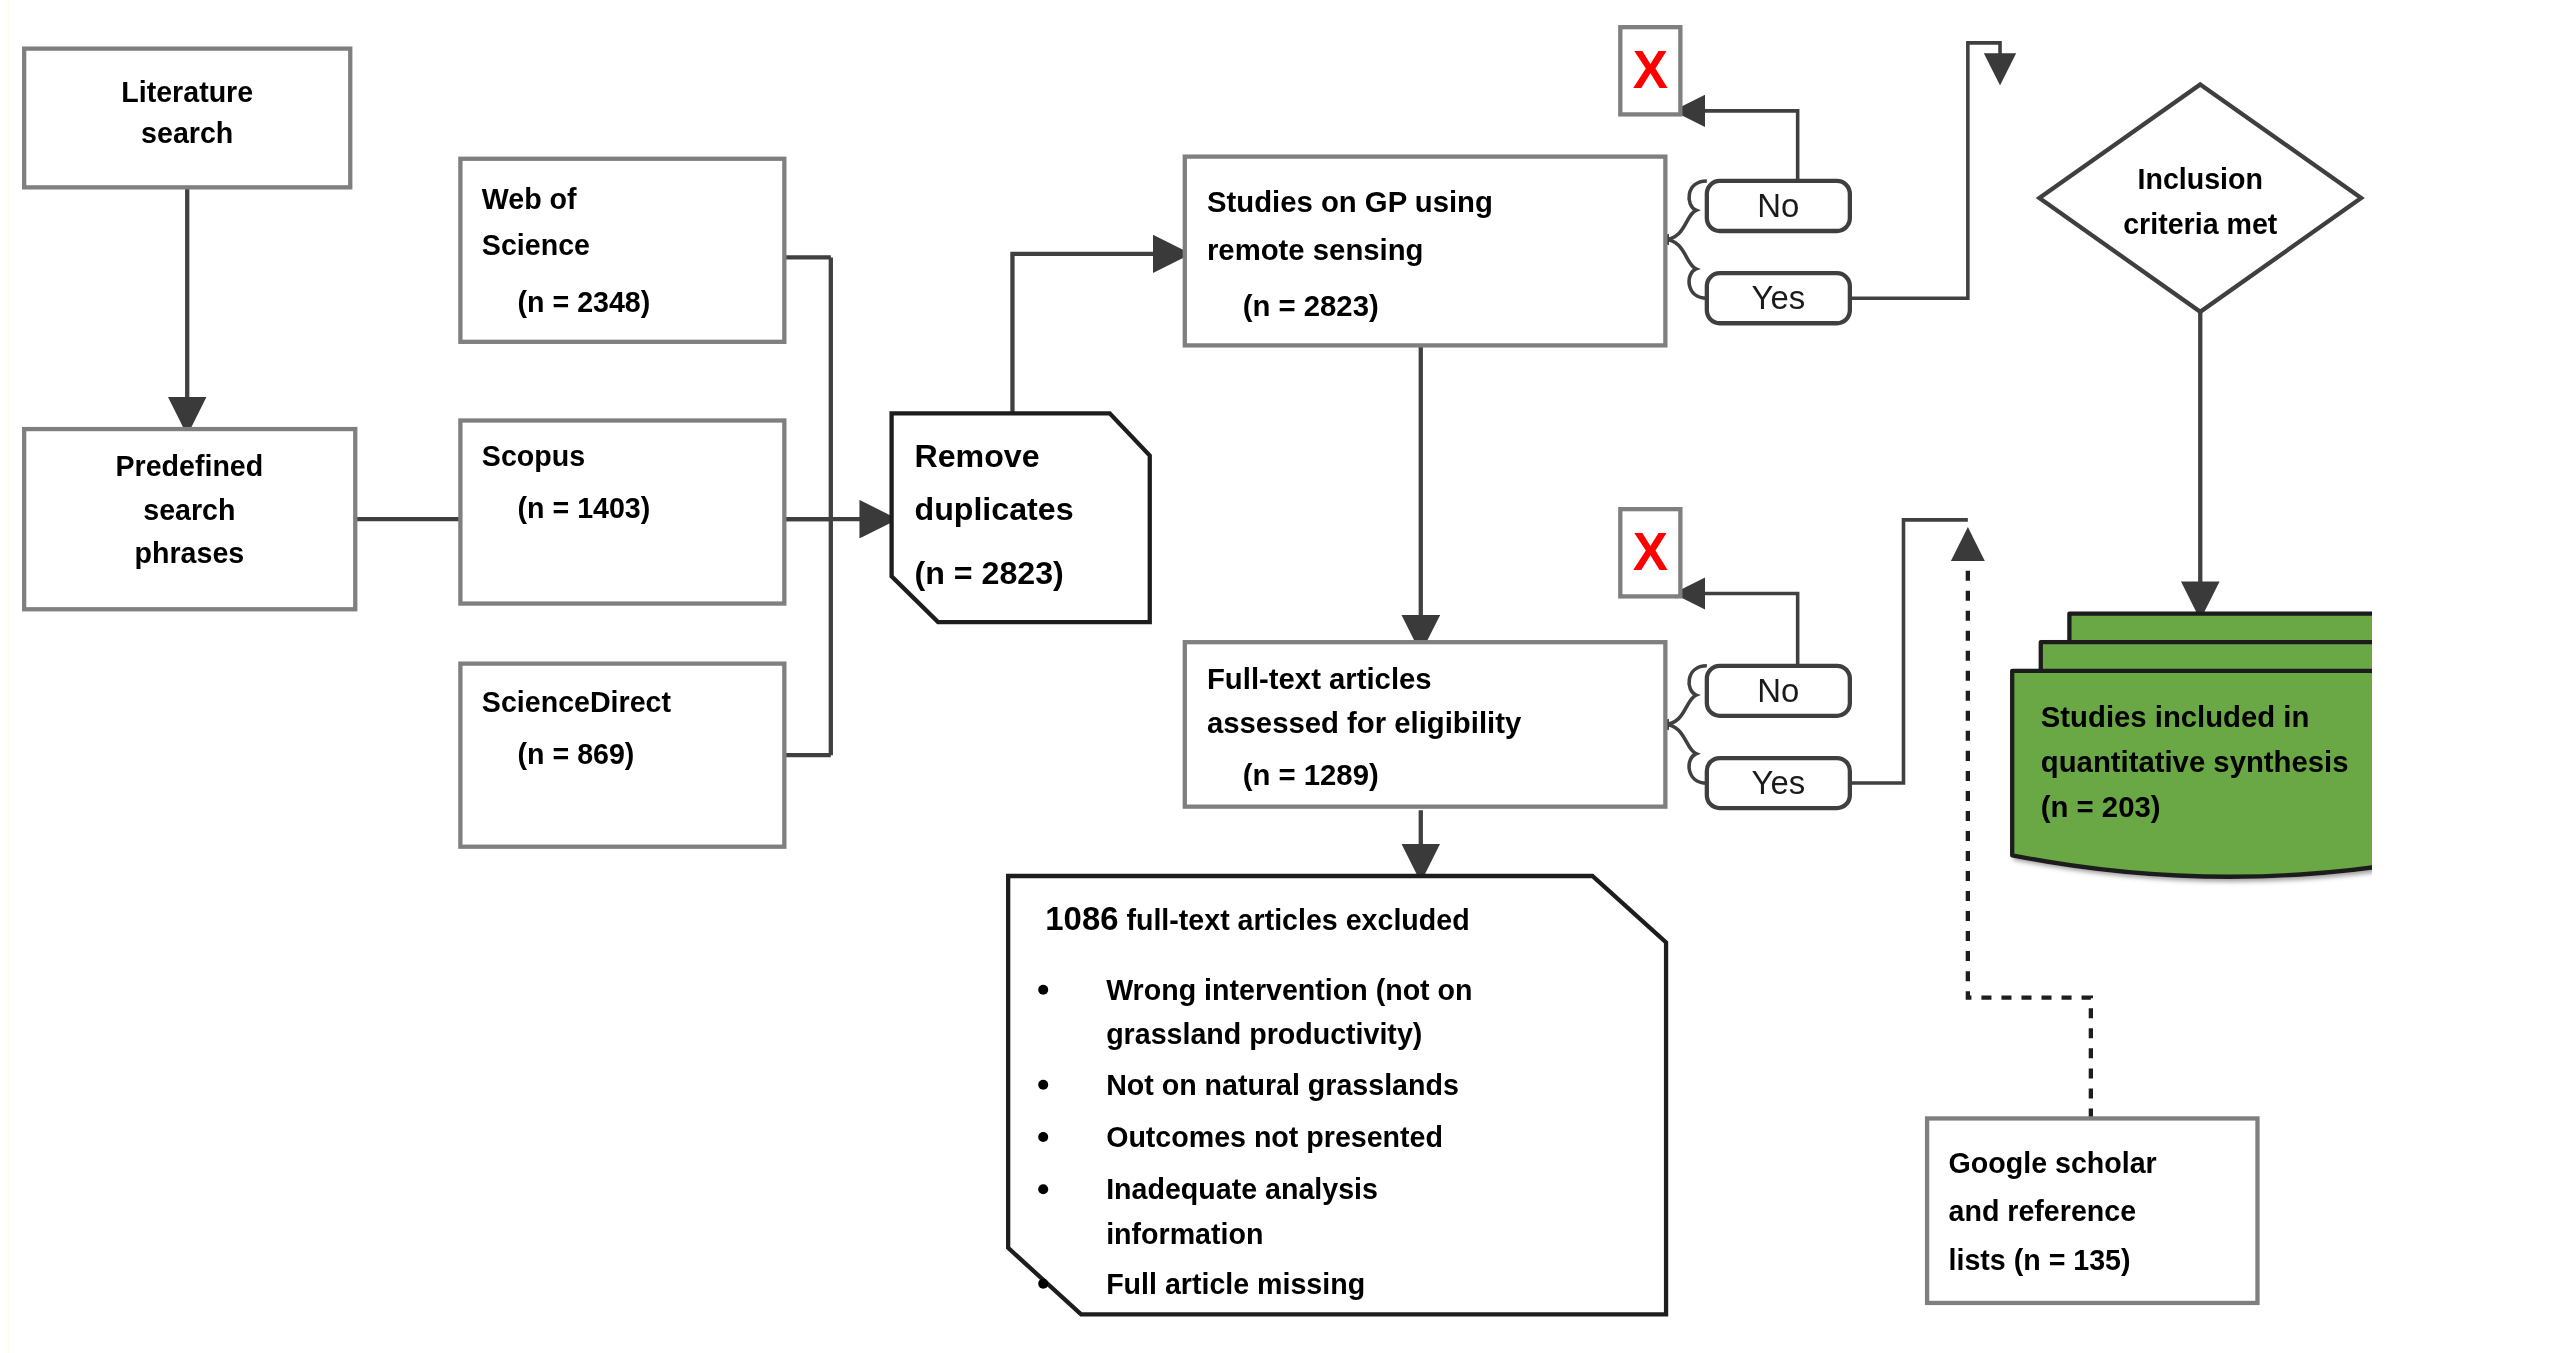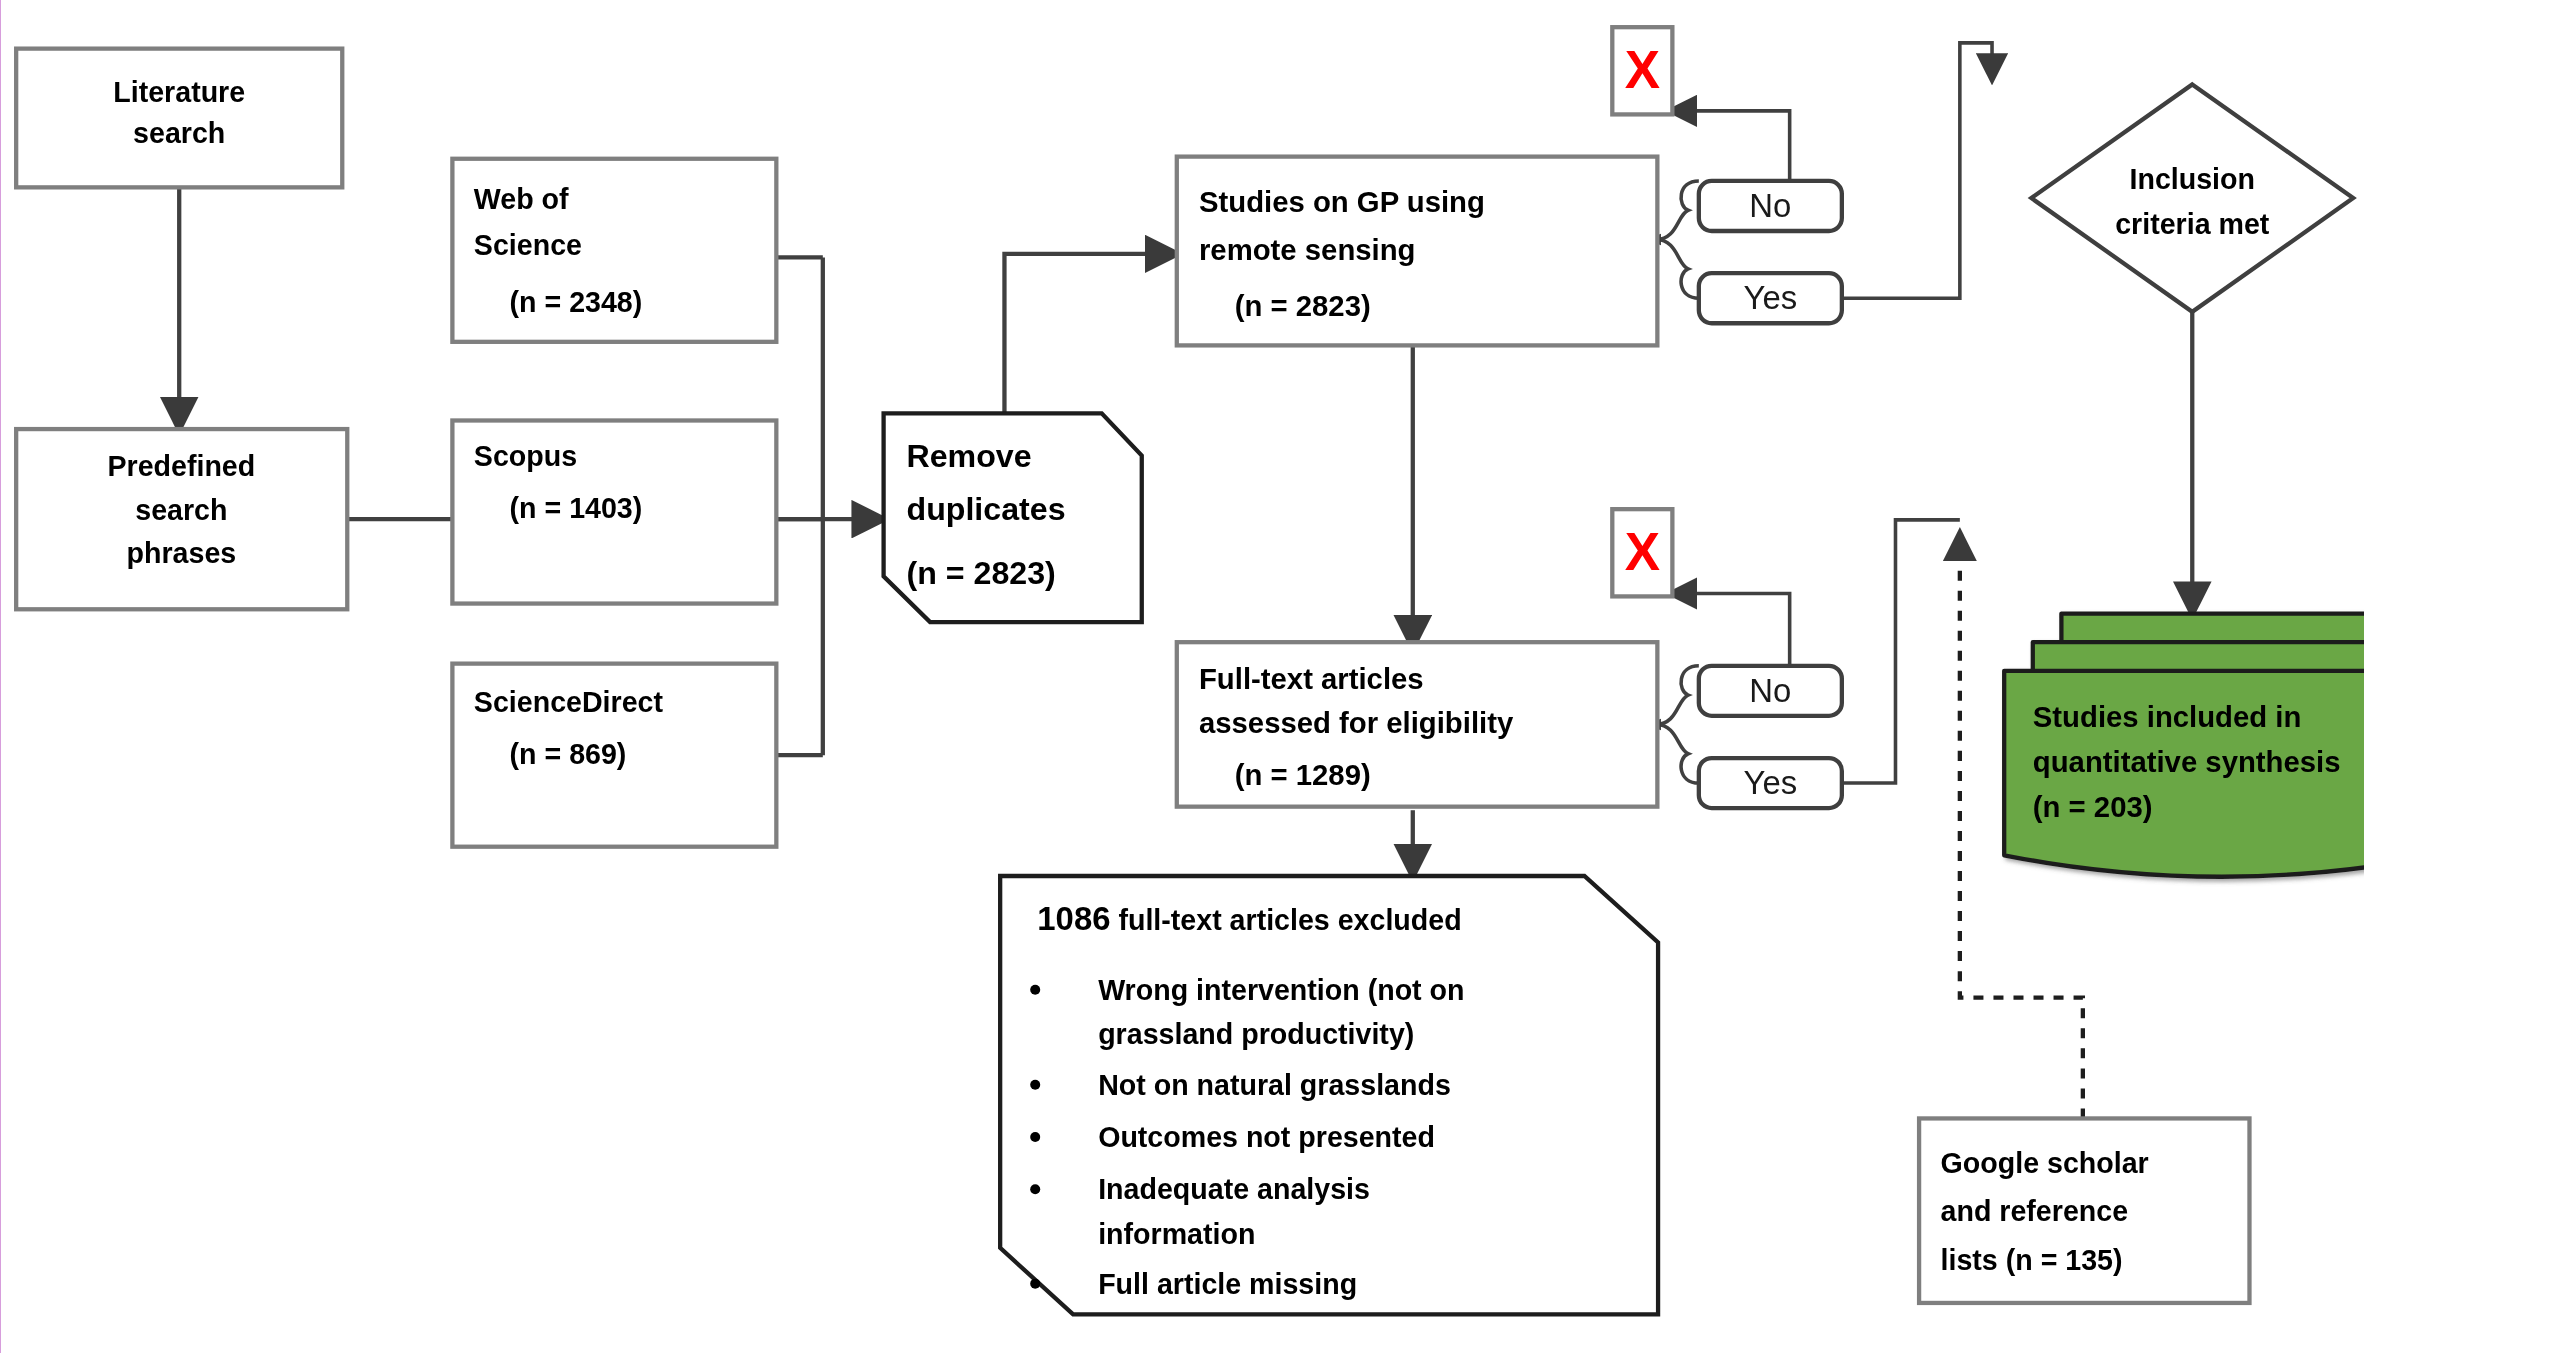--- a/index.html
+++ b/index.html
@@ -1,17 +1,17 @@
 <!DOCTYPE html>
 <html style="font-size:11.4px"><head>
 <meta charset="utf-8">
 <style>
   html,body{margin:0;padding:0;background:#ffffff;}
   body{font-family:"Liberation Sans", sans-serif;}
-  #stage{position:relative;width:2364px;height:1353px;background:#a21caf;overflow:hidden;}
+  #stage{position:relative;width:2364px;height:1353px;background:#fef9c3;overflow:hidden;margin-left:8px;}
   svg{display:block;}
   .nodeText{font-family:"Liberation Sans", sans-serif;font-weight:bold;fill:#000;}
   .pillText{font-family:"Liberation Sans", sans-serif;font-weight:normal;fill:#1a1a1a;}
 </style>
 </head>
 <body>
 
 <div id="stage">
 <svg width="2576" height="1353" viewBox="0 0 3601 1892" xmlns="http://www.w3.org/2000/svg">
 

